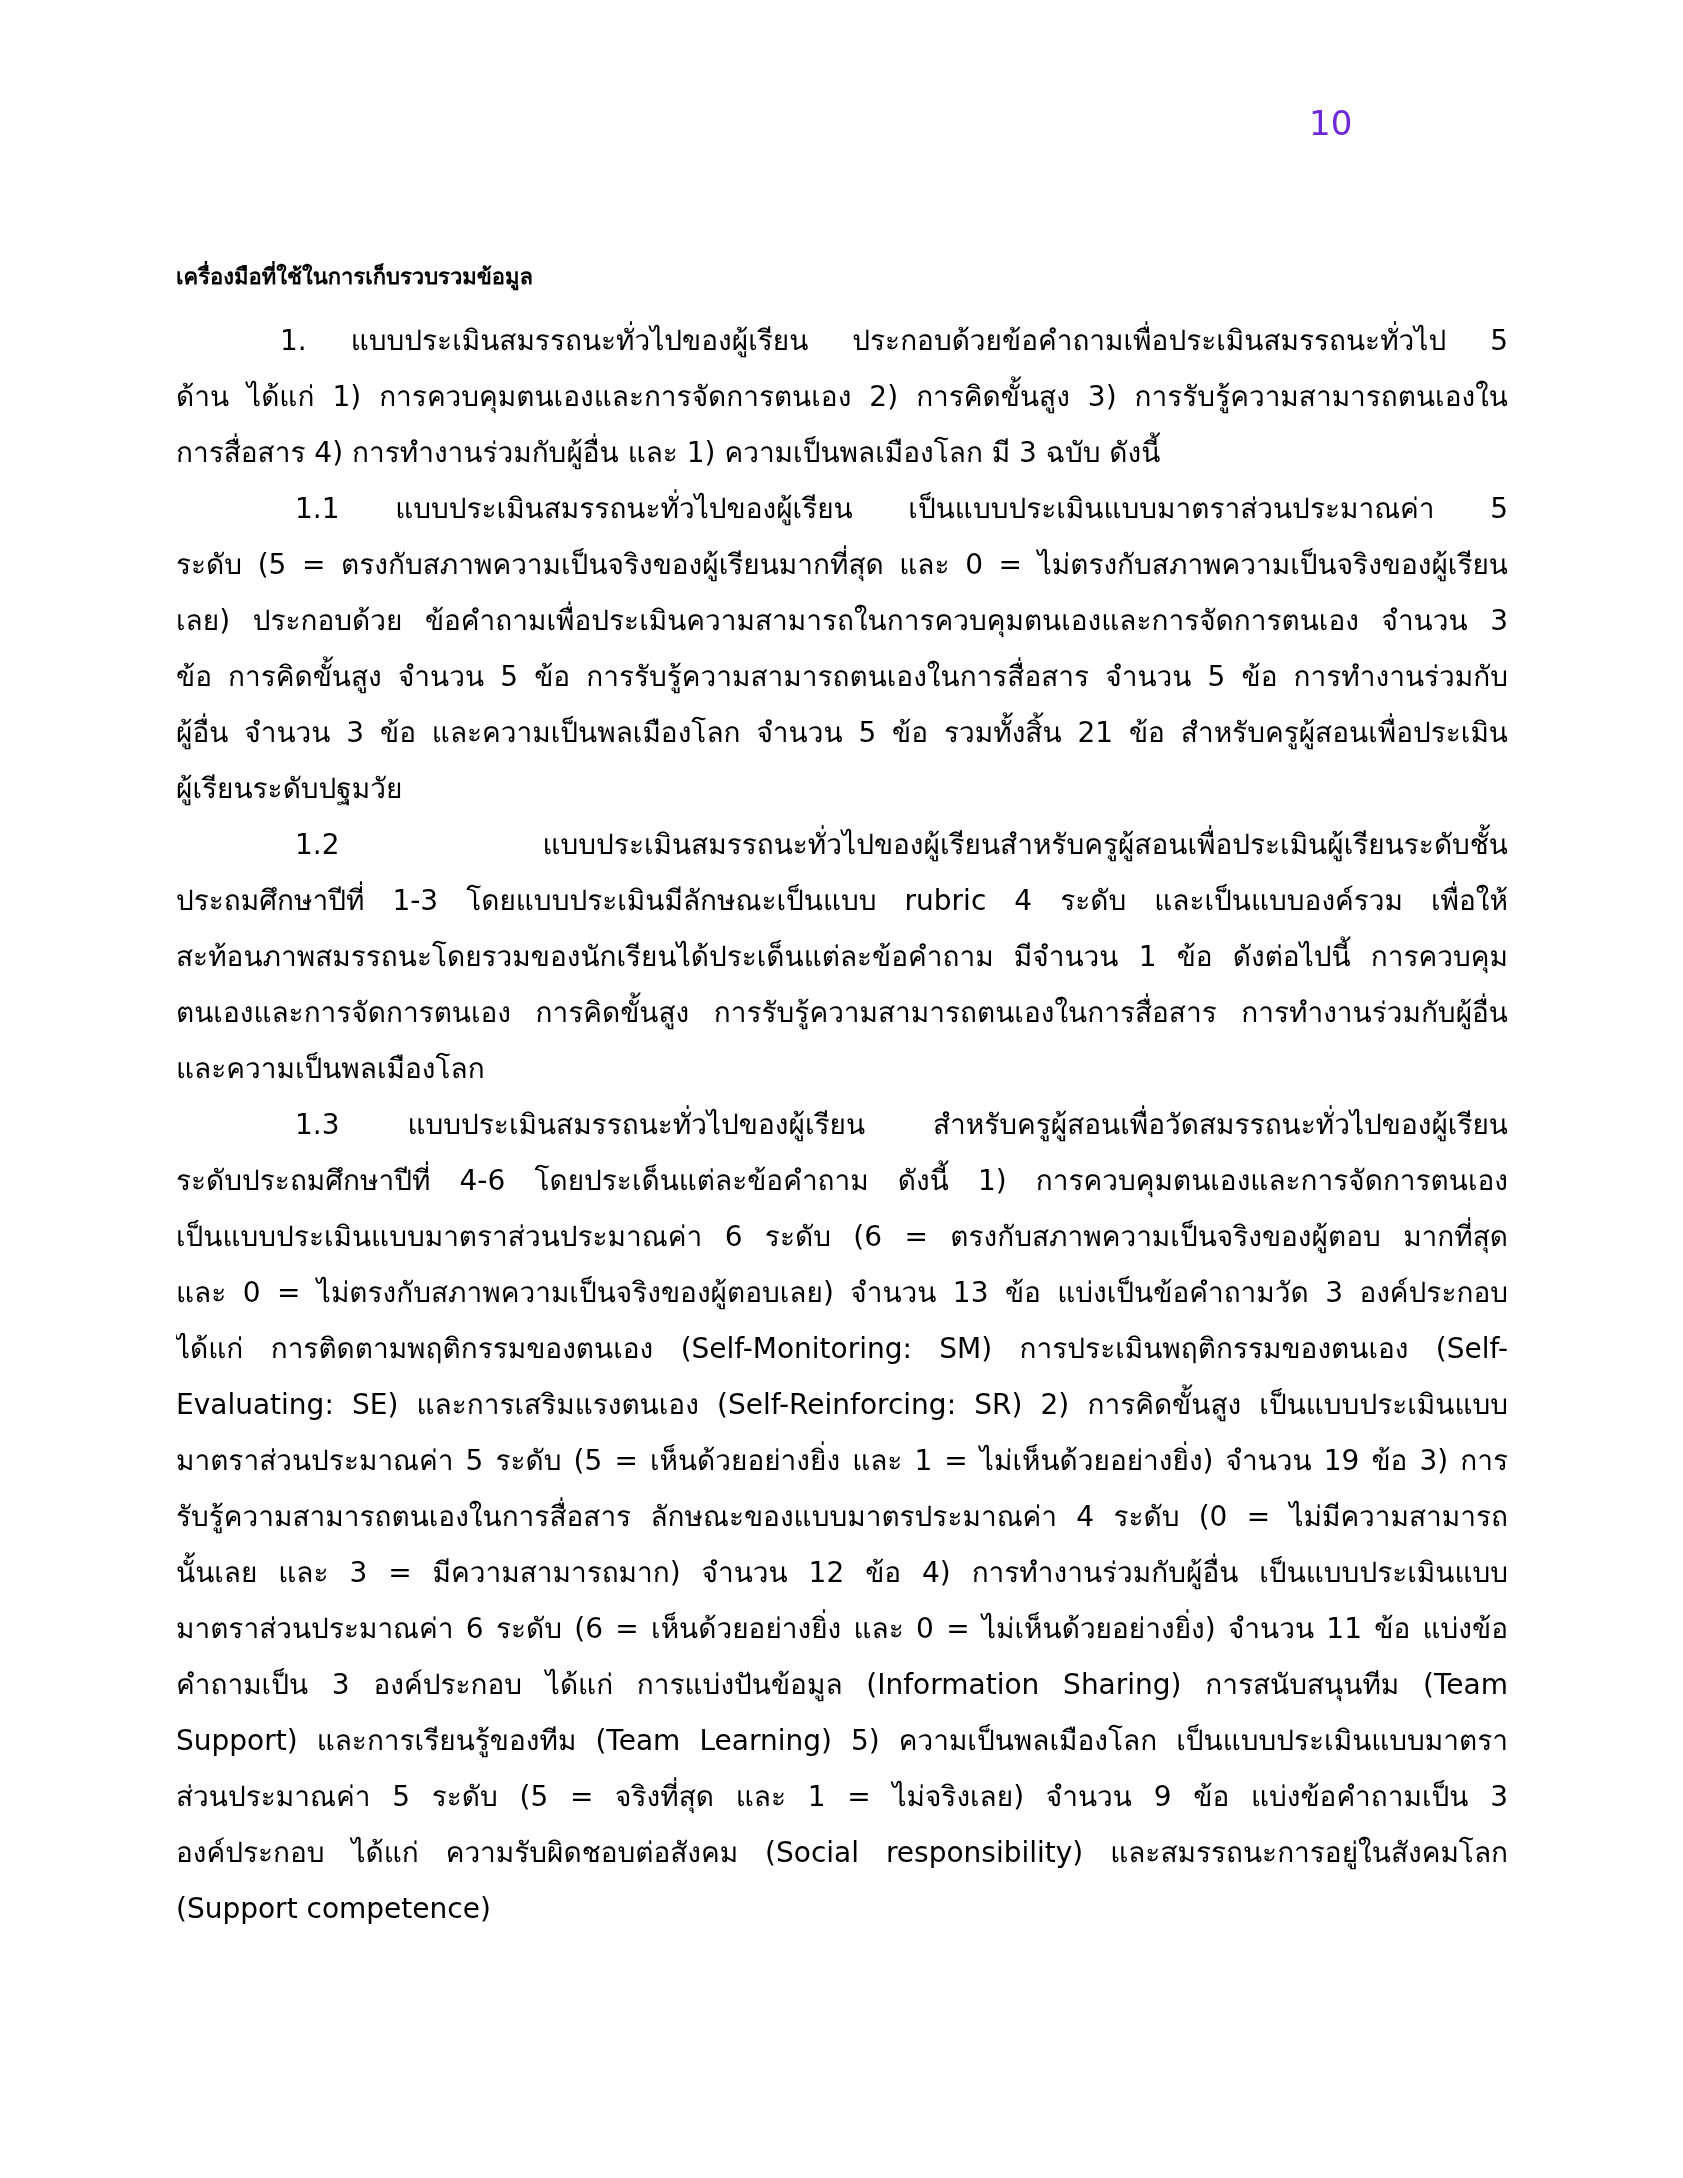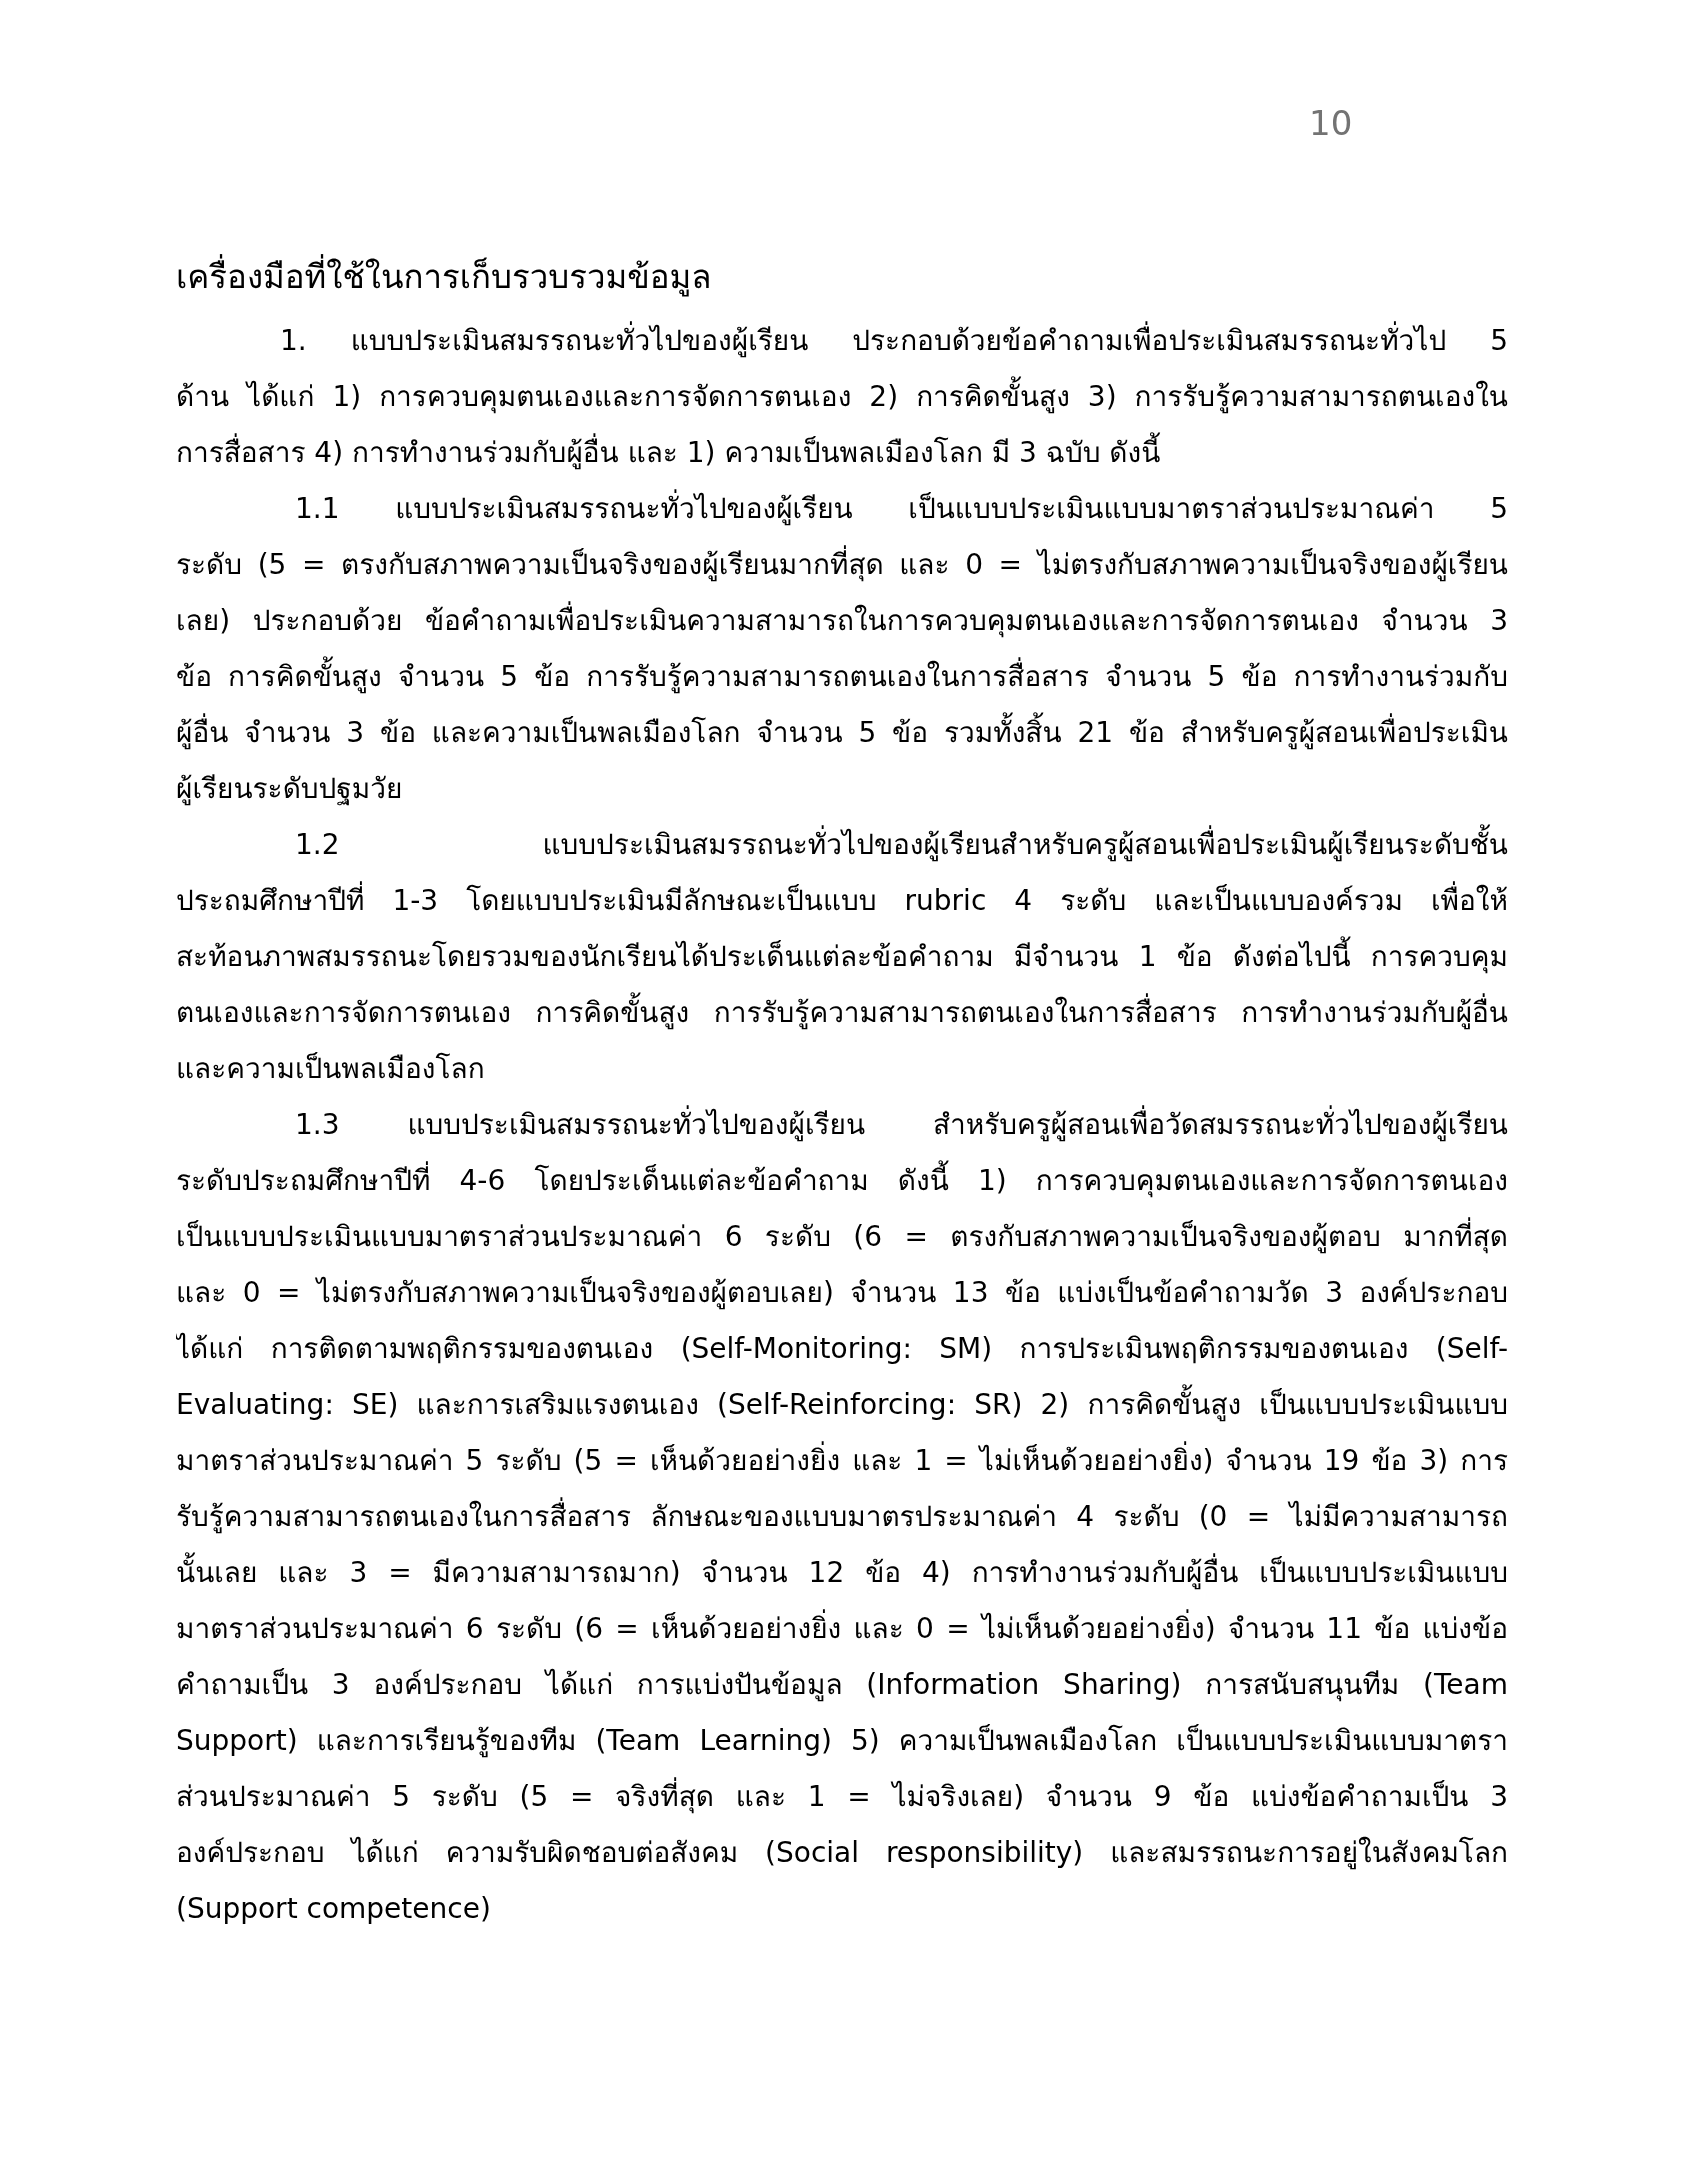--- a/index.html
+++ b/index.html
@@ -8,30 +8,30 @@
     width:1683px;height:2178px;
     margin:0 auto;
     background:#ffffff;
     color:#000000;
     font-family:"DejaVu Sans","Liberation Sans",sans-serif;
   }
   .page-number{
     position:absolute;
     top:103px;left:1309px;
     font-size:34px;line-height:40px;
-    color:#737373;
+    color:#6d28d9;
   }
   .content{
     position:absolute;
     top:246px;left:176px;
     width:1332px;
   }
   .heading{
-    font-weight:normal;
-    font-size:33px;
+    font-weight:bold;
+    font-size:22px;
     line-height:61px;
     margin-bottom:6px;
     white-space:nowrap;
   }
   .para{margin:0;}
   .line{
     font-size:28px;
     line-height:56px;
     height:56px;
     overflow:hidden;

